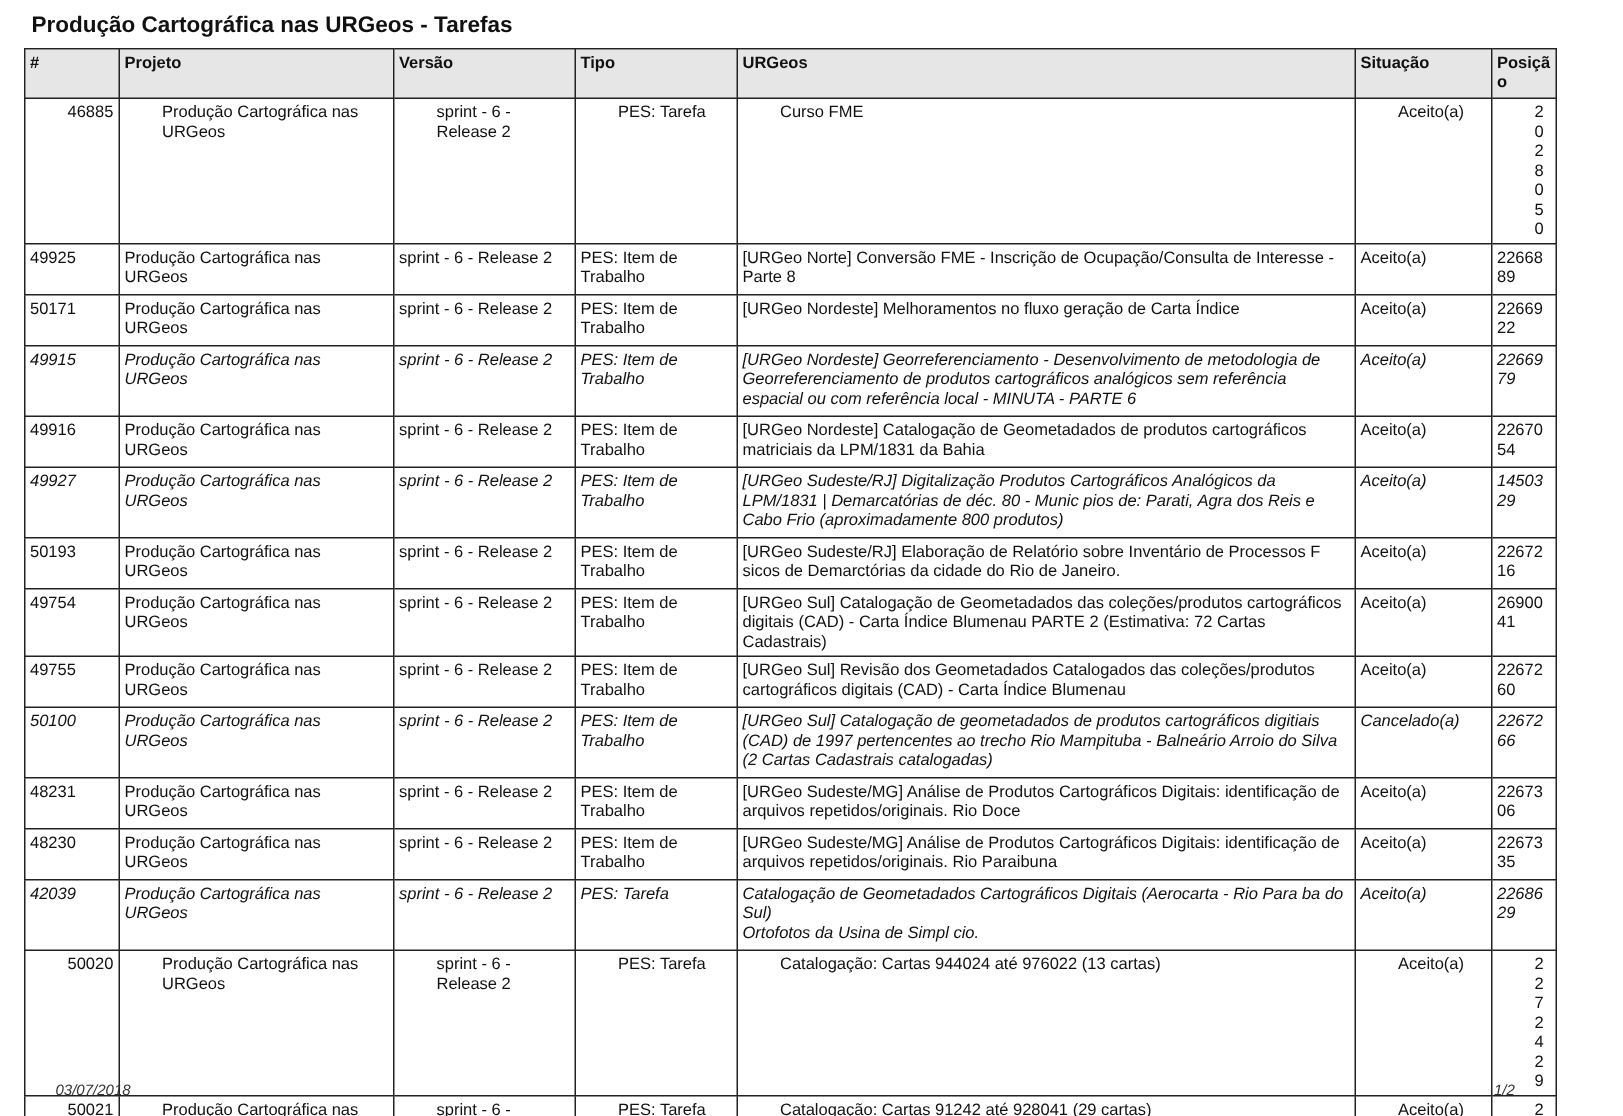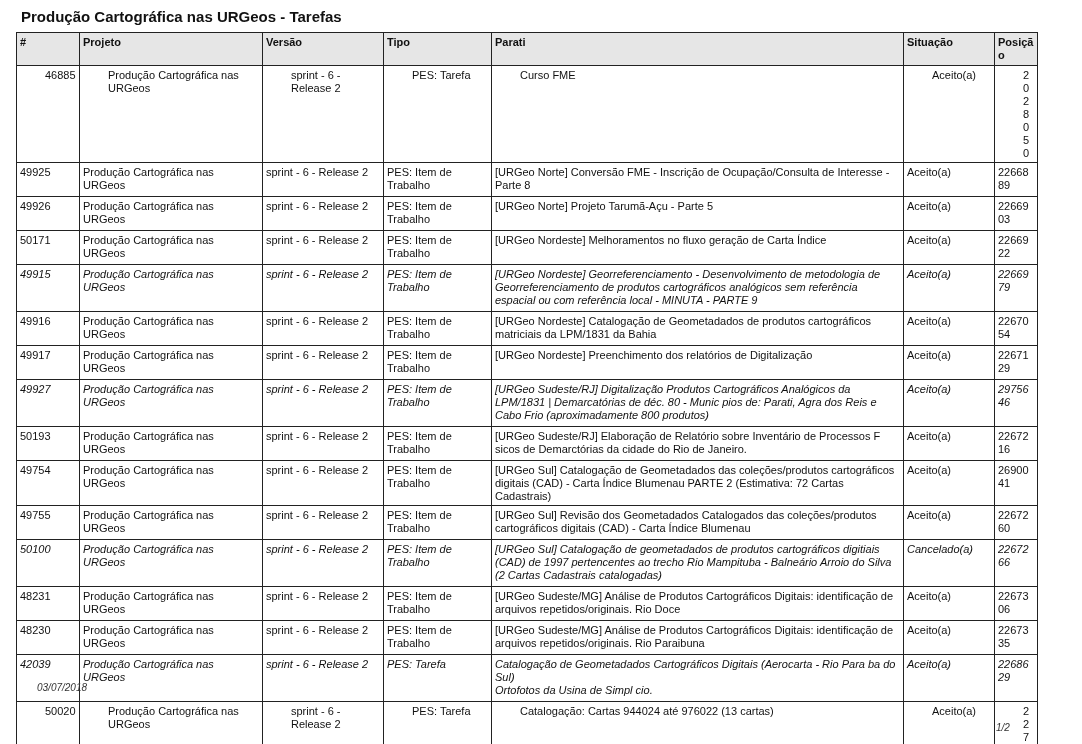--- a/index.html
+++ b/index.html
@@ -26,21 +26,21 @@
   col.c-ver { width: 121px; }
   col.c-tipo { width: 108px; }
   col.c-ass { width: 412px; }
   col.c-sit { width: 91px; }
   col.c-pos { width: 43px; }
   tr.r2 td { height: 28px; }
   tr.r1 td { height: 13px; padding-left: 28px; }
   tr.r3 td { height: 41px; font-style: italic; }
   .assunto { white-space: pre-line; }
   .footer-date {
-    position: absolute; left: 37px; top: 682px; font-size: 10px; font-style: italic; color: #333;
+    position: absolute; left: 37px; top: 722px; font-size: 10px; font-style: italic; color: #333;
   }
   .footer-page {
     position: absolute; left: 996px; top: 722px; font-size: 10px; font-style: italic; color: #333; text-align: right;
   }
 </style>
 </head>
 <body>
 
 <div class="title">Produção Cartográfica nas URGeos - Tarefas</div>
 
@@ -53,21 +53,21 @@
       <col class="c-ass">
       <col class="c-sit">
       <col class="c-pos">
   </colgroup>
   <thead>
     <tr>
       <th>#</th>
       <th>Projeto</th>
       <th>Versão</th>
       <th>Tipo</th>
-      <th>Parati</th>
+      <th>URGeos</th>
       <th>Situação</th>
       <th>Posição</th>
     </tr>
   </thead>
   <tbody id="rows">
       <tr class="r1">
         <td>46885</td>
         <td>Produção Cartográfica nas URGeos</td>
         <td>sprint - 6 - Release 2</td>
         <td>PES: Tarefa</td>
@@ -78,72 +78,54 @@
       <tr class="r2">
         <td>49925</td>
         <td>Produção Cartográfica nas URGeos</td>
         <td>sprint - 6 - Release 2</td>
         <td>PES: Item de Trabalho</td>
         <td class="assunto">[URGeo Norte] Conversão FME -  Inscrição de Ocupação/Consulta de Interesse - Parte 8</td>
         <td>Aceito(a)</td>
         <td>2266889</td>
       </tr>
       <tr class="r2">
-        <td>49926</td>
-        <td>Produção Cartográfica nas URGeos</td>
-        <td>sprint - 6 - Release 2</td>
-        <td>PES: Item de Trabalho</td>
-        <td class="assunto">[URGeo Norte] Projeto Tarumã-Açu - Parte 5</td>
-        <td>Aceito(a)</td>
-        <td>2266903</td>
-      </tr>
-      <tr class="r2">
         <td>50171</td>
         <td>Produção Cartográfica nas URGeos</td>
         <td>sprint - 6 - Release 2</td>
         <td>PES: Item de Trabalho</td>
         <td class="assunto">[URGeo Nordeste] Melhoramentos no fluxo geração de Carta Índice</td>
         <td>Aceito(a)</td>
         <td>2266922</td>
       </tr>
       <tr class="r3">
         <td>49915</td>
         <td>Produção Cartográfica nas URGeos</td>
         <td>sprint - 6 - Release 2</td>
         <td>PES: Item de Trabalho</td>
-        <td class="assunto">[URGeo Nordeste] Georreferenciamento - Desenvolvimento de metodologia de Georreferenciamento de produtos cartográficos analógicos sem referência espacial ou com referência local - MINUTA - PARTE 9</td>
+        <td class="assunto">[URGeo Nordeste] Georreferenciamento - Desenvolvimento de metodologia de Georreferenciamento de produtos cartográficos analógicos sem referência espacial ou com referência local - MINUTA - PARTE 6</td>
         <td>Aceito(a)</td>
         <td>2266979</td>
       </tr>
       <tr class="r2">
         <td>49916</td>
         <td>Produção Cartográfica nas URGeos</td>
         <td>sprint - 6 - Release 2</td>
         <td>PES: Item de Trabalho</td>
         <td class="assunto">[URGeo Nordeste] Catalogação de Geometadados de produtos cartográficos matriciais da LPM/1831 da Bahia</td>
         <td>Aceito(a)</td>
         <td>2267054</td>
       </tr>
-      <tr class="r2">
-        <td>49917</td>
-        <td>Produção Cartográfica nas URGeos</td>
-        <td>sprint - 6 - Release 2</td>
-        <td>PES: Item de Trabalho</td>
-        <td class="assunto">[URGeo Nordeste] Preenchimento dos relatórios de Digitalização</td>
-        <td>Aceito(a)</td>
-        <td>2267129</td>
-      </tr>
       <tr class="r3">
         <td>49927</td>
         <td>Produção Cartográfica nas URGeos</td>
         <td>sprint - 6 - Release 2</td>
         <td>PES: Item de Trabalho</td>
         <td class="assunto">[URGeo Sudeste/RJ] Digitalização Produtos Cartográficos Analógicos da LPM/1831 | Demarcatórias de déc. 80 - Munic pios de: Parati, Agra dos Reis e Cabo Frio (aproximadamente 800 produtos)</td>
         <td>Aceito(a)</td>
-        <td>2975646</td>
+        <td>1450329</td>
       </tr>
       <tr class="r2">
         <td>50193</td>
         <td>Produção Cartográfica nas URGeos</td>
         <td>sprint - 6 - Release 2</td>
         <td>PES: Item de Trabalho</td>
         <td class="assunto">[URGeo Sudeste/RJ] Elaboração de Relatório sobre Inventário de Processos F sicos de Demarctórias da cidade do Rio de Janeiro.</td>
         <td>Aceito(a)</td>
         <td>2267216</td>
       </tr>

